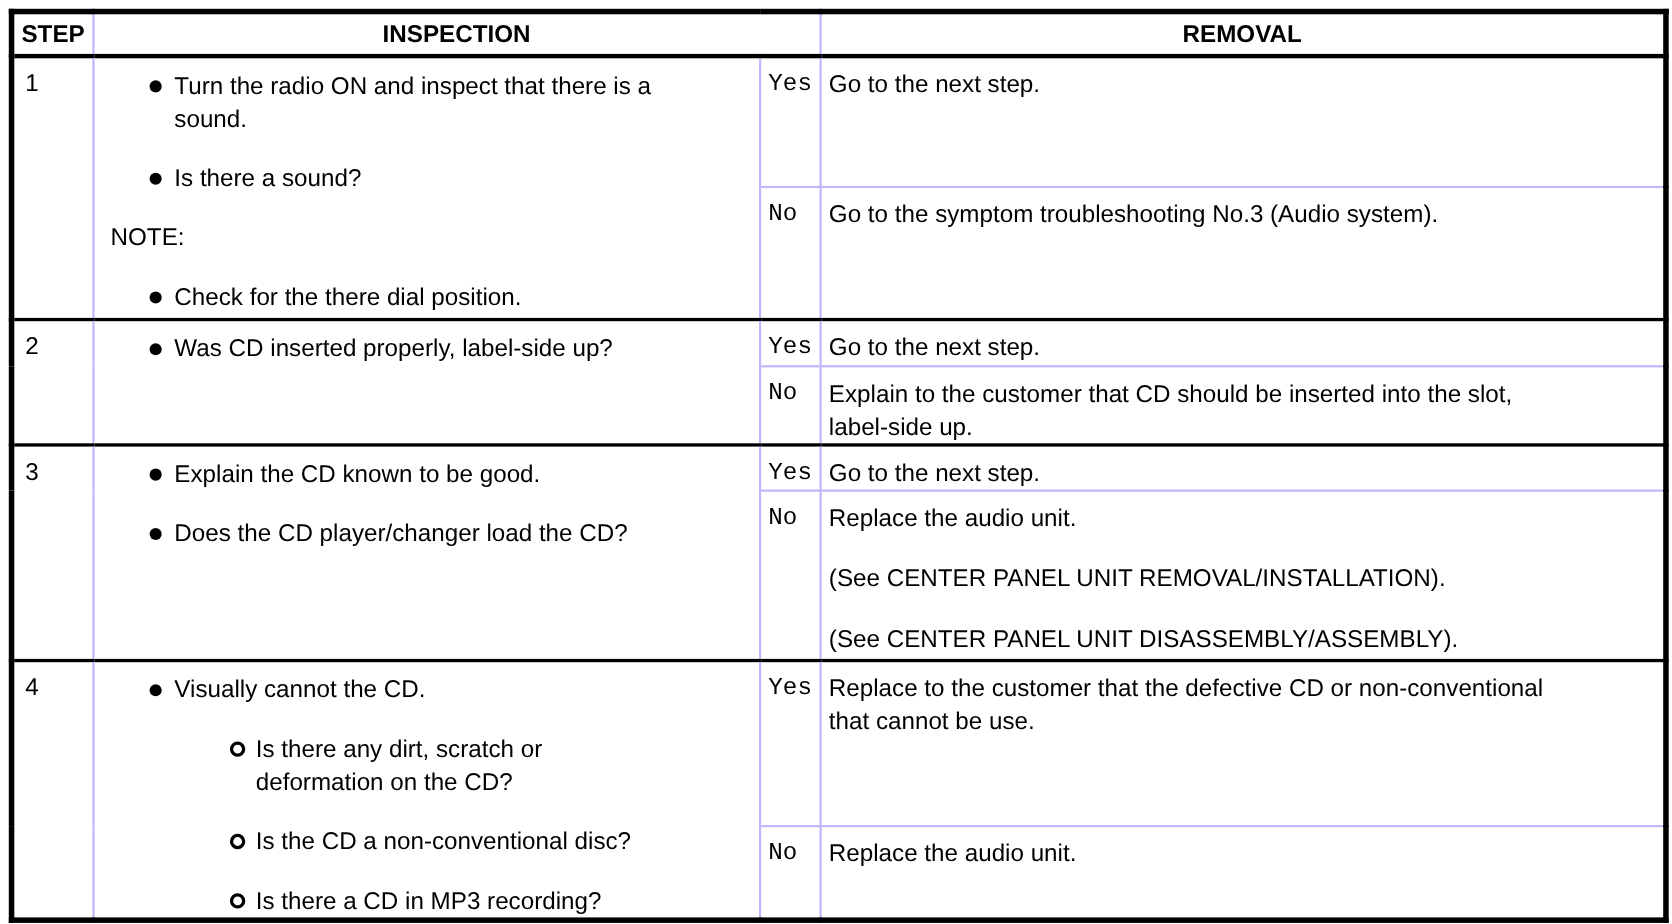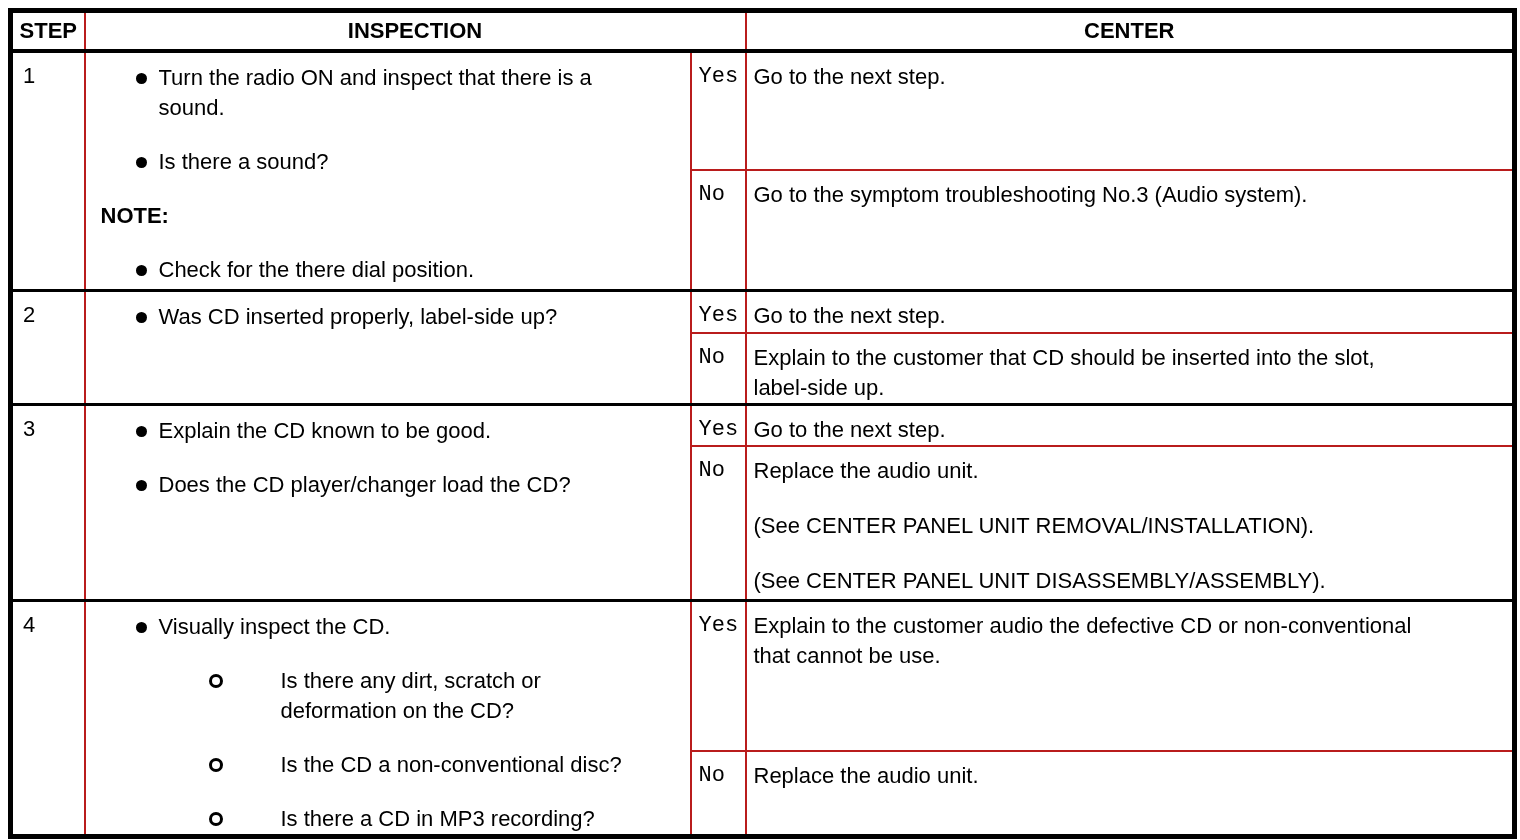--- a/index.html
+++ b/index.html
@@ -15,21 +15,21 @@
     table-layout: fixed;
     width: 1504px;
     border: 5px solid #000;
   }
   col.c-step   { width: 74px; }
   col.c-insp   { width: 606px; }
   col.c-yn     { width: 55px; }
   col.c-action { width: 769px; }
 
   th, td {
-    border: 2px solid #b91c1c;
+    border: 2px solid #c4b5fd;
     vertical-align: top;
     padding: 0;
     font-size: 22px;
     line-height: 30px;
     overflow: hidden;
   }
   thead th {
     height: 40px;
     border-bottom: 4px solid #000;
     font-size: 22px;
@@ -51,56 +51,56 @@
   tr.h-s2y { height: 42px; }
   tr.h-s2n { height: 69px; }
   tr.h-s3y { height: 42px; }
   tr.h-s3n { height: 154px; }
   tr.h-s4y { height: 148px; }
   tr.h-s4n { height: 84px; }
 
   .li { display: flex; margin: 0 0 24px 0; }
   .li:last-child { margin-bottom: 0; }
   .li.l1 { margin-left: 50px; }
-  .li.l2 { margin-left: 123px; gap: 48px; }
+  .li.l2 { margin-left: 123px; }
   .marker { flex: 0 0 auto; }
   .dot {
     width: 11px; height: 11px;
     background: #000; border-radius: 50%;
     margin: 10px 12px 0 0;
   }
   .ring {
     width: 14px; height: 14px;
     border: 3px solid #000; border-radius: 50%;
     background: #fff;
     margin: 8px 10px 0 0;
   }
   .note {
-    font-weight: bold;
+    font-weight: normal;
     margin: 0 0 24px 15px;
   }
   .para { margin: 0 0 25px 0; }
   .para:last-child { margin-bottom: 0; }
   .line { display: block; }
 </style>
 </head>
 <body>
 
 <table class="troubleshoot">
   <colgroup>
     <col class="c-step">
       <col class="c-insp">
       <col class="c-yn">
       <col class="c-action">
   </colgroup>
   <thead>
     <tr>
       <th>STEP</th>
       <th colspan="2">INSPECTION</th>
-      <th>CENTER</th>
+      <th>REMOVAL</th>
     </tr>
   </thead>
   <tbody>
 
     <tr class="step-start h-s1y">
       <td class="step" rowspan="2">1</td>
       <td class="insp" rowspan="2">
         <div class="li l1">
           <span class="marker dot"></span>
           <span class="txt">
@@ -202,21 +202,21 @@
         </div>
       </td>
     </tr>
 
     <tr class="step-start h-s4y">
       <td class="step" rowspan="2">4</td>
       <td class="insp" rowspan="2">
         <div class="li l1">
           <span class="marker dot"></span>
           <span class="txt">
-              <span class="line">Visually inspect the CD.</span>
+              <span class="line">Visually cannot the CD.</span>
             </span>
         </div>
         <div class="li l2">
           <span class="marker ring"></span>
           <span class="txt">
             <span class="line">Is there any dirt, scratch or</span>
             <span class="line">deformation on the CD?</span>
           </span>
         </div>
         <div class="li l2">
@@ -228,21 +228,21 @@
         <div class="li l2">
           <span class="marker ring"></span>
           <span class="txt">
               <span class="line">Is there a CD in MP3 recording?</span>
             </span>
         </div>
       </td>
       <td class="yn">Yes</td>
       <td class="action">
         <div class="para">
-          <span class="line">Explain to the customer audio the defective CD or non-conventional</span>
+          <span class="line">Replace to the customer that the defective CD or non-conventional</span>
           <span class="line">that cannot be use.</span>
         </div>
       </td>
     </tr>
     <tr class="h-s4n">
       <td class="yn">No</td>
       <td class="action">
         <div class="para">
           <span class="line">Replace the audio unit.</span>
         </div>

